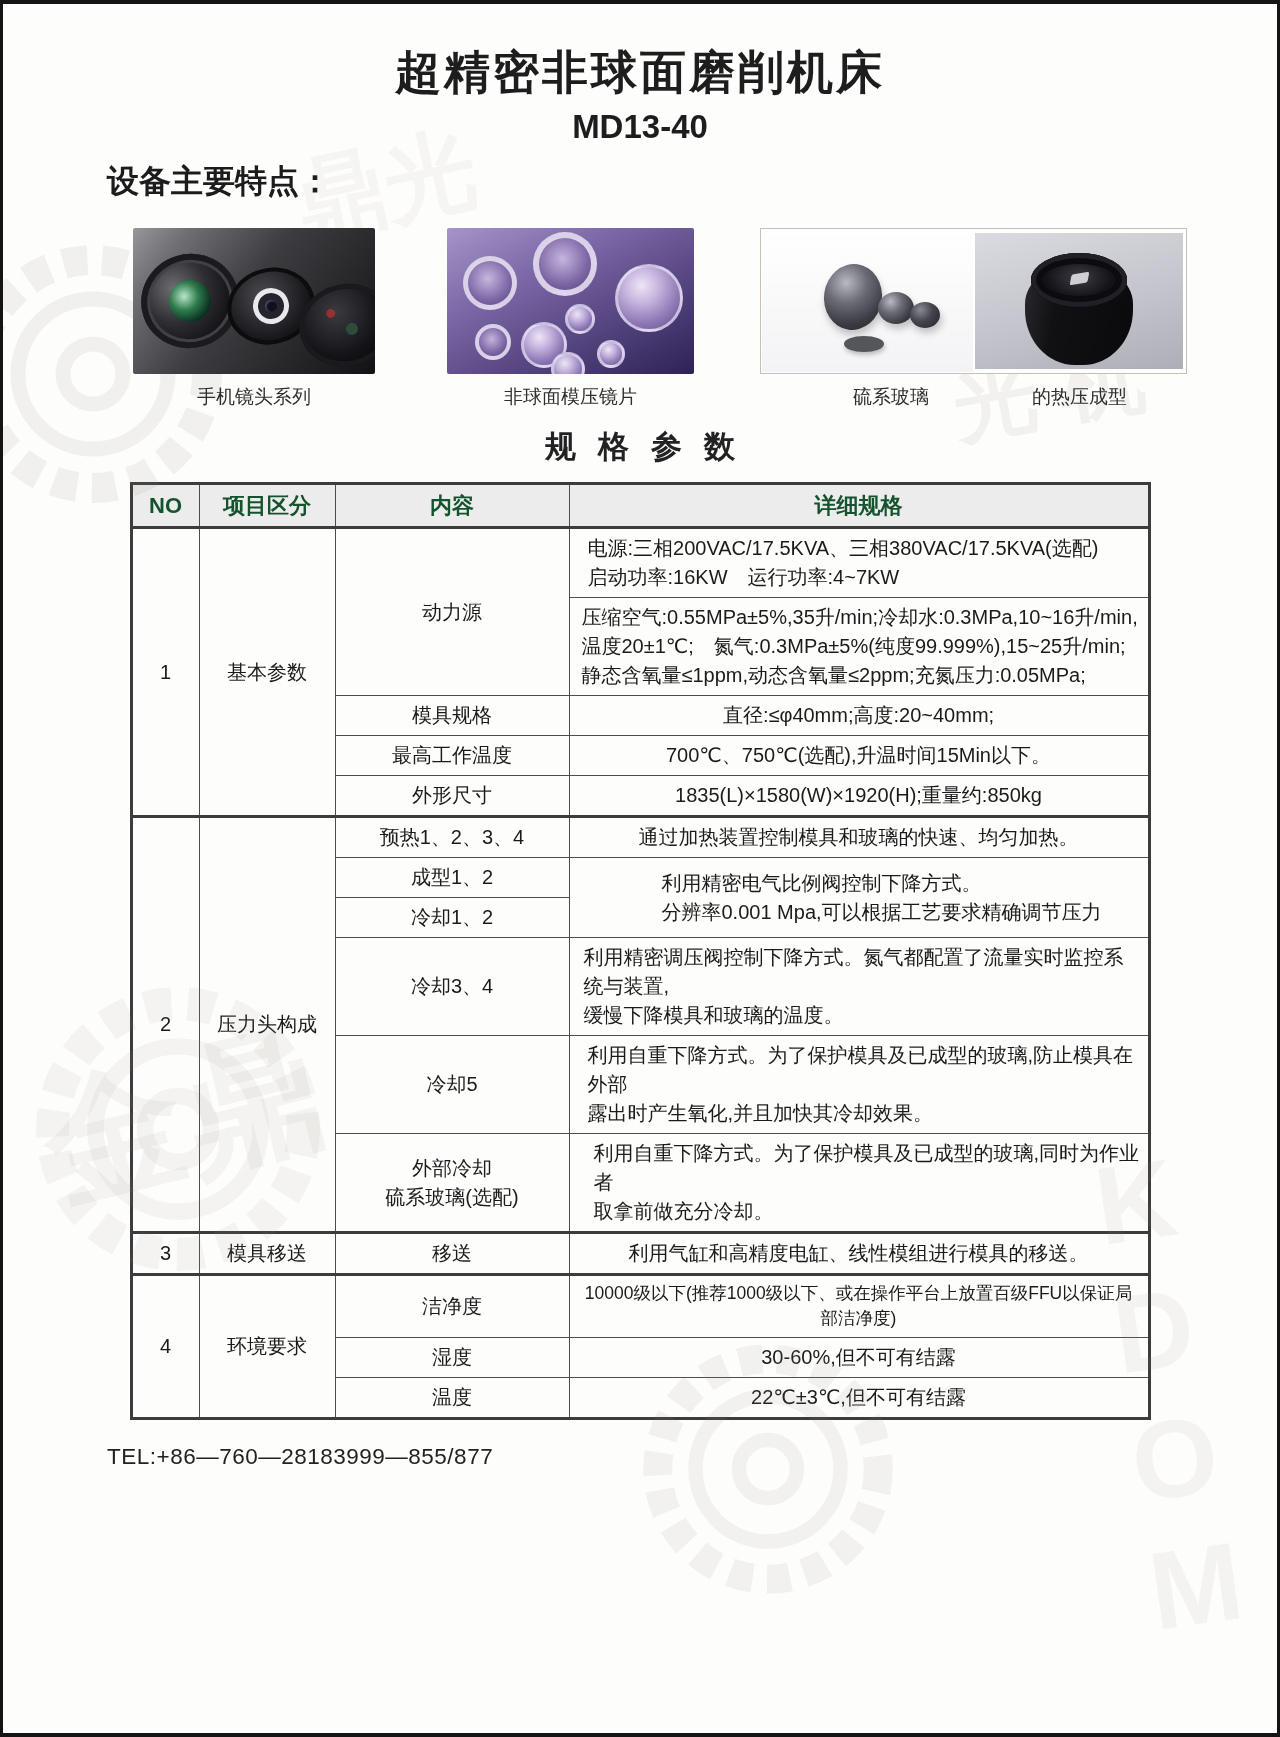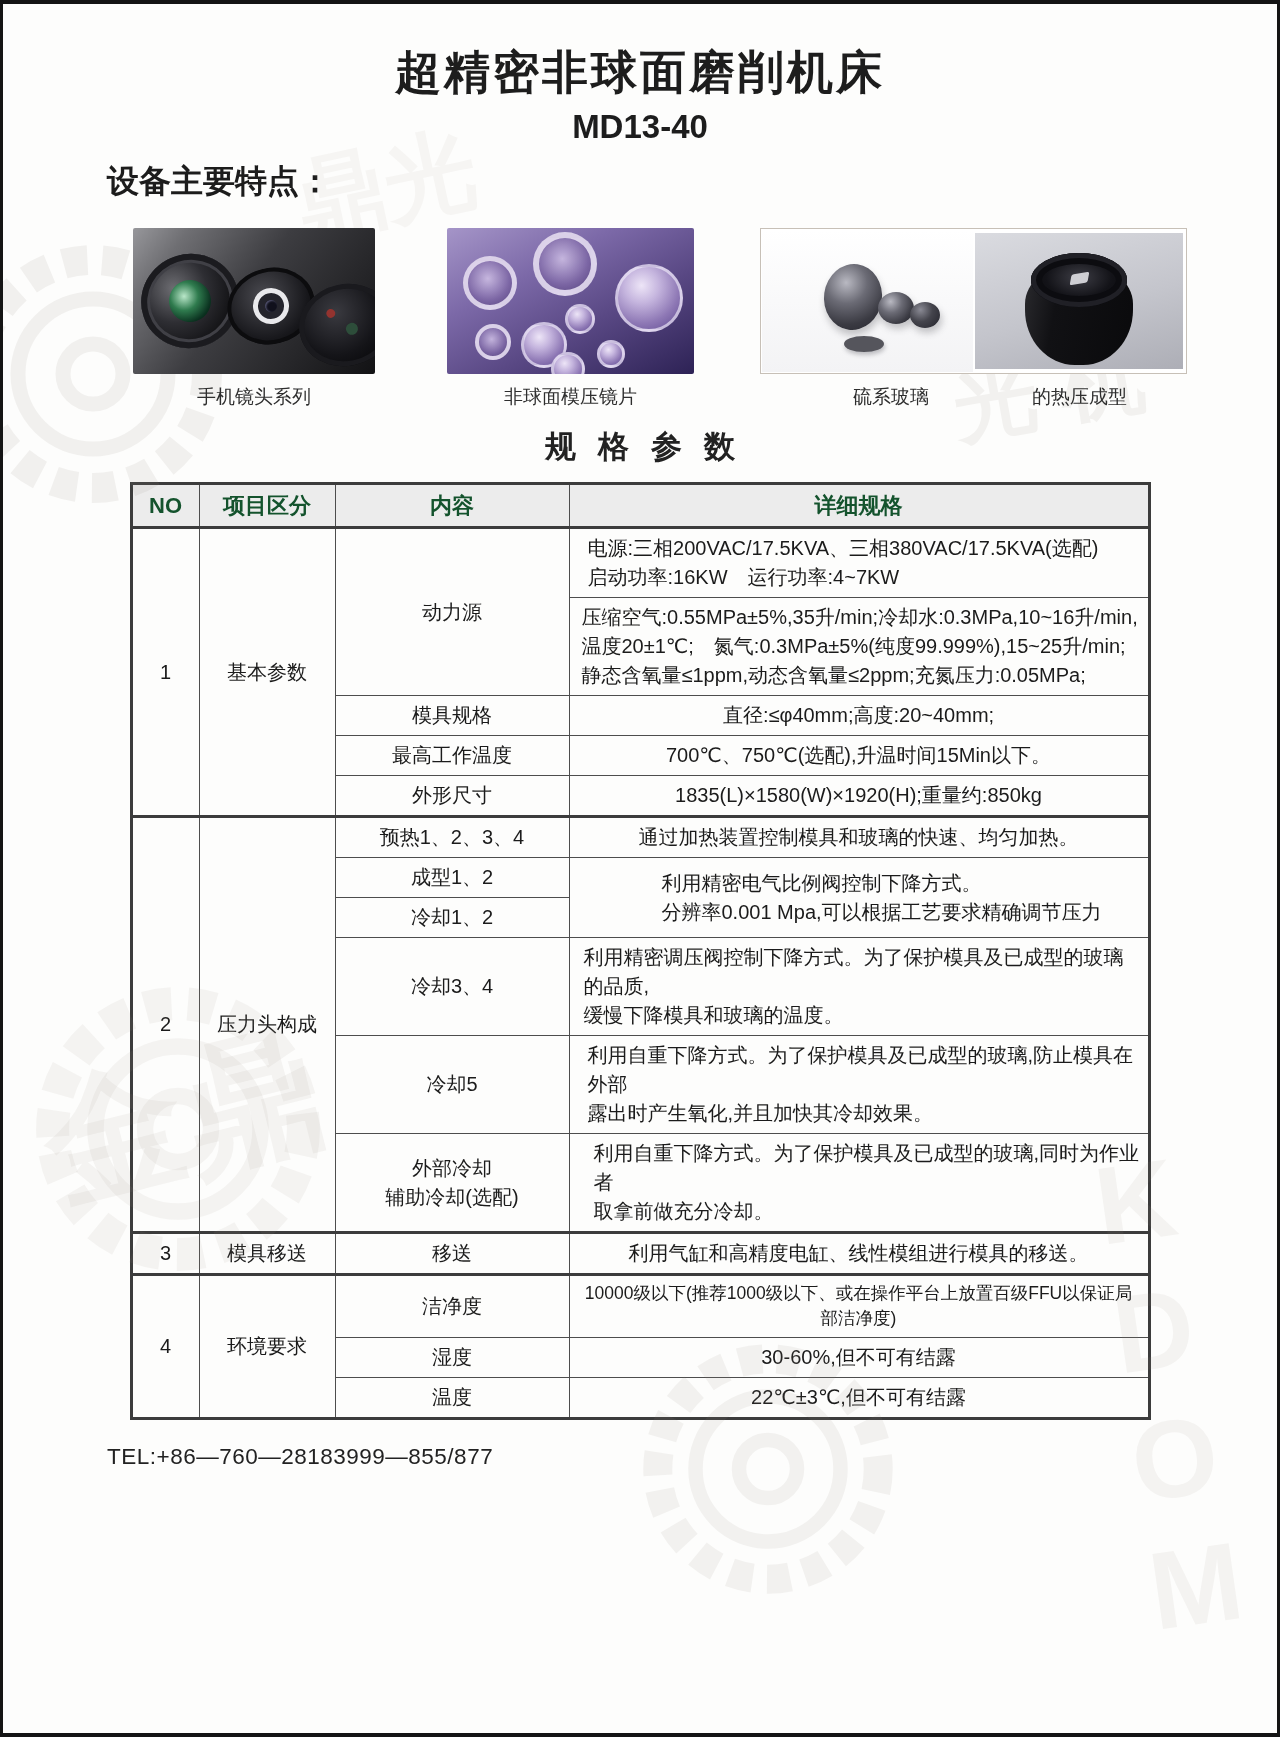--- a/index.html
+++ b/index.html
@@ -235,31 +235,31 @@
       <tr>
         <td>成型1、2</td>
         <td rowspan="2" class="lft pre ind">利用精密电气比例阀控制下降方式。
 分辨率0.001 Mpa,可以根据工艺要求精确调节压力</td>
       </tr>
       <tr>
         <td>冷却1、2</td>
       </tr>
       <tr>
         <td>冷却3、4</td>
-        <td class="lft pre" style="padding-left:14px !important;">利用精密调压阀控制下降方式。为了保护模具及已成型的玻璃的品质,
+        <td class="lft pre" style="padding-left:14px !important;">利用精密调压阀控制下降方式。氮气都配置了流量实时监控系统与装置,
 缓慢下降模具和玻璃的温度。</td>
       </tr>
       <tr>
         <td>冷却5</td>
         <td class="lft pre">利用自重下降方式。为了保护模具及已成型的玻璃,防止模具在外部
 露出时产生氧化,并且加快其冷却效果。</td>
       </tr>
       <tr>
         <td class="pre">外部冷却
-辅助冷却(选配)</td>
+硫系玻璃(选配)</td>
         <td class="lft pre" style="padding-left:24px !important;">利用自重下降方式。为了保护模具及已成型的玻璃,同时为作业者
 取拿前做充分冷却。</td>
       </tr>
 
       <tr class="gs">
         <td class="noc">3</td>
         <td>模具移送</td>
         <td>移送</td>
         <td>利用气缸和高精度电缸、线性模组进行模具的移送。</td>
       </tr>

